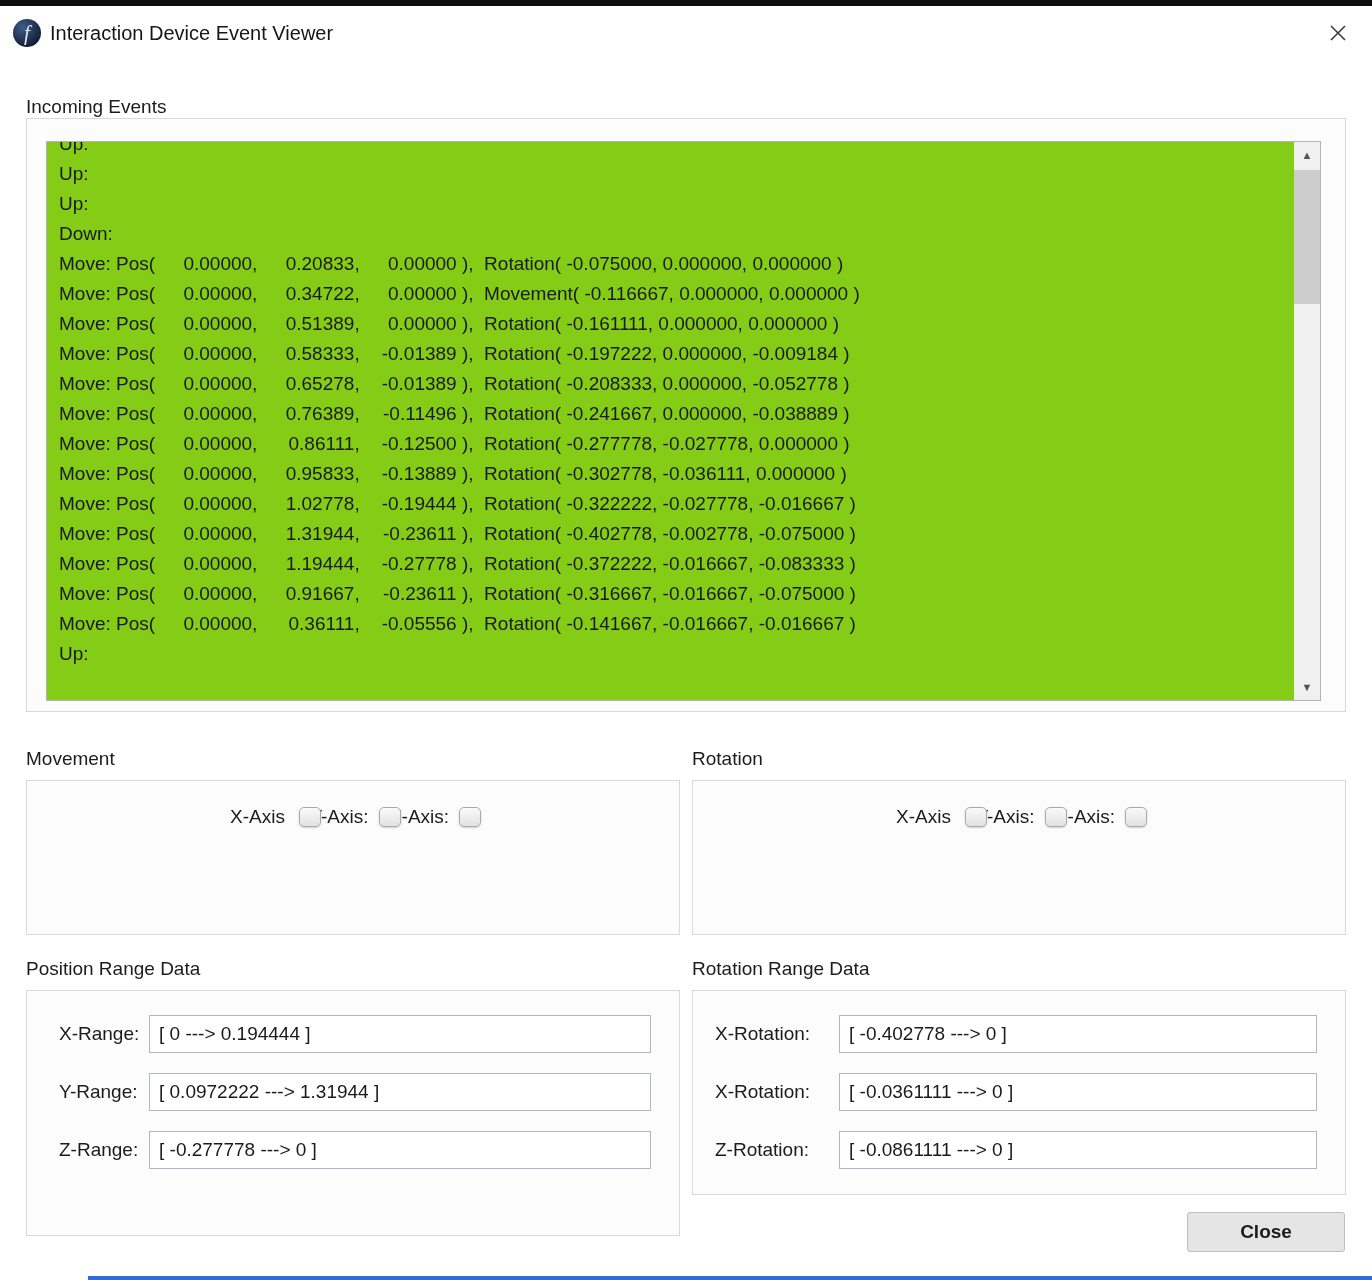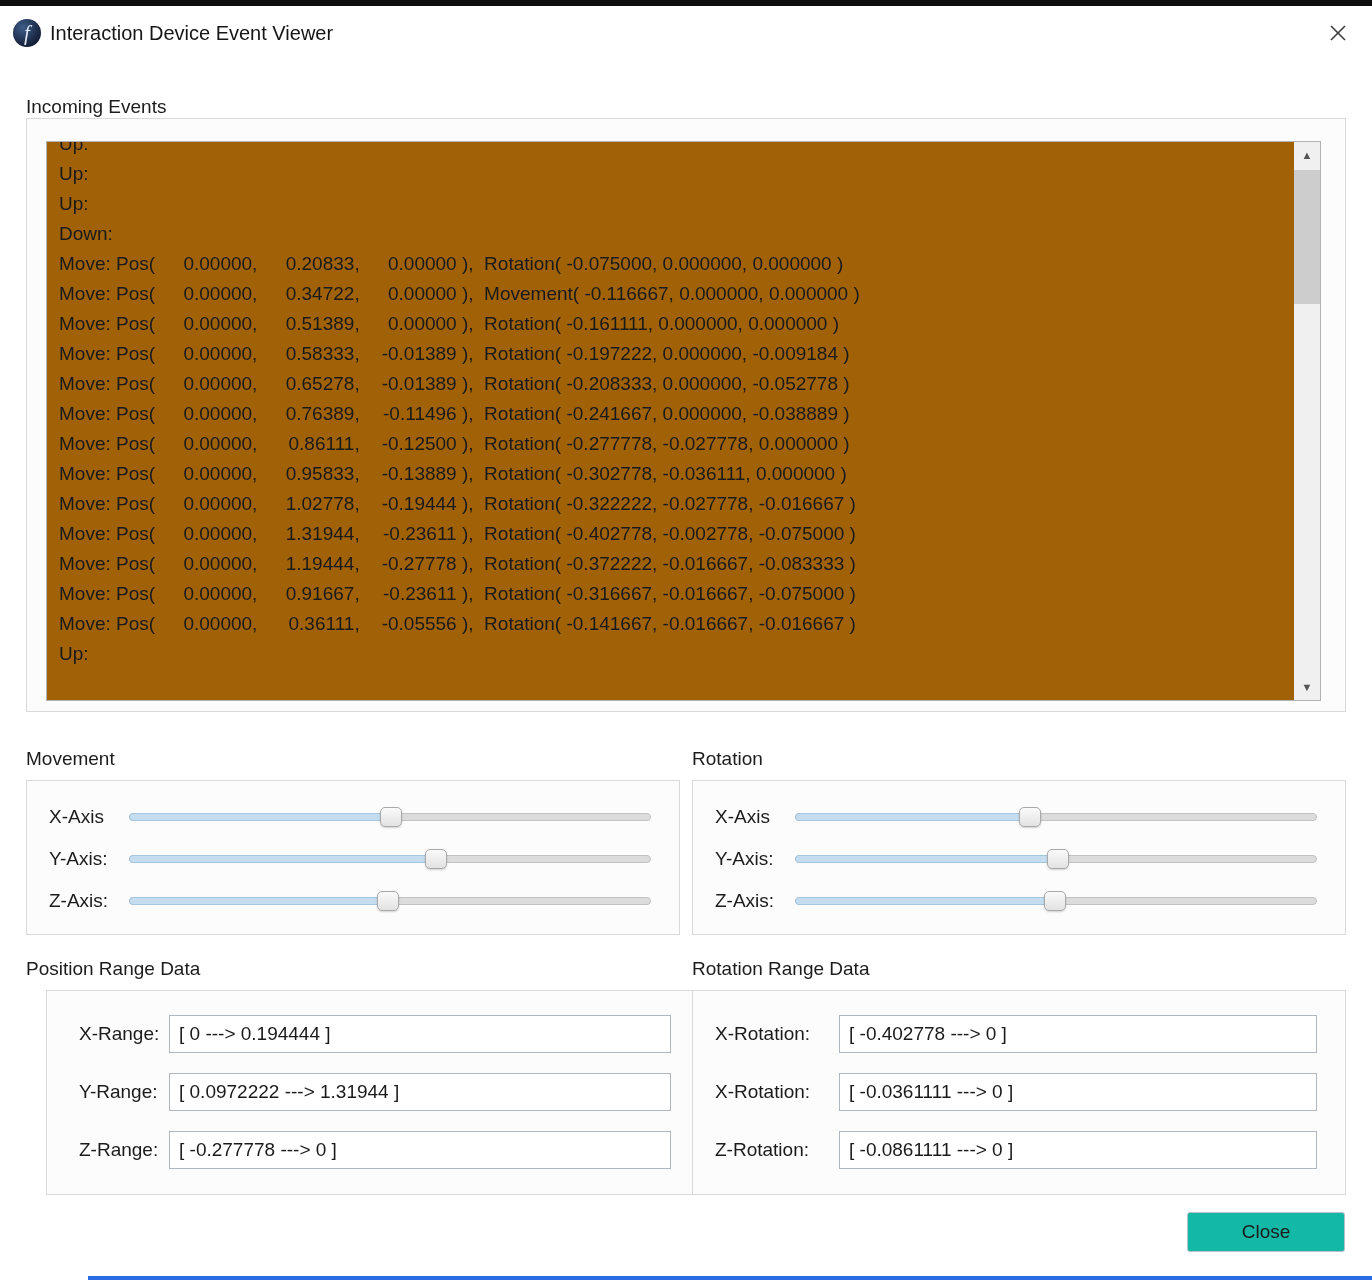--- a/index.html
+++ b/index.html
@@ -27,66 +27,66 @@
   .close-btn { position: absolute; right: 16px; top: 11px; width: 36px; height: 32px; display: flex; align-items: center; justify-content: center; cursor: pointer; }
 
   
   .section-label { position: absolute; font-size: 19px; color: #1c1c1c; }
   .groupbox { position: absolute; border: 1px solid #d9d9d9; background: #fcfcfc; }
 
   .lbl-events { left: 26px; top: 88px; margin-top: 8px; }
   .gb-events { left: 26px; top: 118px; width: 1320px; height: 594px; }
 
   
-  .textbox { position: absolute; left: 45px; top: 140px; width: 1275px; height: 560px; background: #a16207; border: 1px solid #b3b3b3; }
+  .textbox { position: absolute; left: 45px; top: 140px; width: 1275px; height: 560px; background: #84cc16; border: 1px solid #b3b3b3; }
   .log-viewport { position: absolute; left: 0; top: 0; right: 26px; bottom: 0; overflow: hidden; }
   .log-inner { margin-top: -13px; padding-left: 12px; }
   .log-line { height: 30px; line-height: 30px; font-size: 19px; white-space: pre; color: #1a1a1a; }
   .log-line .num { display: inline-block; width: 97px; text-align: right; }
 
   
   .scrollbar { position: absolute; top: 0; right: 0; width: 26px; height: 100%; background: #f0f0f0; }
   .sb-btn { position: absolute; left: 0; width: 26px; height: 26px; display: flex; align-items: center; justify-content: center; font-size: 11px; color: #555555; cursor: pointer; }
   .sb-up { top: 0; }
   .sb-down { bottom: 0; }
   .sb-thumb { position: absolute; left: 0; top: 28px; width: 26px; height: 134px; background: #cdcdcd; cursor: pointer; }
 
   
   .lbl-movement { left: 26px; top: 748px; }
   .gb-movement { left: 26px; top: 780px; width: 654px; height: 155px; }
   .lbl-rotation { left: 692px; top: 748px; }
   .gb-rotation { left: 692px; top: 780px; width: 654px; height: 155px; }
-  .slider-box { display: flex; flex-direction: column; padding: 15px 28px 8px 22px; }
+  .slider-box { display: flex; padding: 15px 28px 8px 22px; justify-content: center; }
   .slider-row { display: flex; align-items: center; height: 42px; }
   .slider-label { width: 80px; font-size: 19px; }
   .slider { position: relative; flex: 1; height: 22px; cursor: pointer; }
   .track { position: absolute; left: 0; right: 0; top: 7px; height: 8px; background: #dcdcdc; border: 1px solid #c2c2c2; border-radius: 4px; }
   .fill { position: absolute; left: 0; top: 7px; height: 8px; background: #c4ddef; border: 1px solid #a6c6de; border-radius: 4px 0 0 4px; }
   .thumb { position: absolute; top: 1px; width: 22px; height: 20px; background: linear-gradient(#fafafa, #e2e2e2); border: 1px solid #a9a9a9; border-radius: 5px; box-shadow: 0 1px 2px rgba(0,0,0,0.18); }
 
   
   .lbl-posrange { left: 26px; top: 958px; }
-  .gb-posrange { left: 26px; top: 990px; width: 654px; height: 205px; margin-left: 20px; }
+  .gb-posrange { left: 26px; top: 990px; width: 654px; height: 246px; }
   .lbl-rotrange { left: 692px; top: 958px; }
   .gb-rotrange { left: 692px; top: 990px; width: 654px; height: 205px; }
   .range-box { display: flex; flex-direction: column; padding-top: 24px; }
   .range-row { display: flex; align-items: center; height: 38px; margin-bottom: 20px; }
   .gb-posrange .range-row { padding-left: 32px; }
   .gb-rotrange .range-row { padding-left: 22px; }
   .range-label { font-size: 19px; }
   .gb-posrange .range-label { width: 90px; }
   .gb-rotrange .range-label { width: 124px; }
   .range-input { flex: 1; margin-right: 28px; height: 38px; background: #ffffff; border: 1px solid #afb6bd; font-size: 19px; display: flex; align-items: center; padding-left: 9px; color: #1a1a1a; }
 
   
   .close-dialog {
     position: absolute; left: 1187px; top: 1212px; width: 158px; height: 40px;
-    background: #14b8a6; border: 1px solid #b9c0c7; border-radius: 3px;
+    background: #e5e5e5; border: 1px solid #b9c0c7; border-radius: 3px;
     font-size: 19px; color: #1b1b1b; font-family: "Liberation Sans", "DejaVu Sans", sans-serif;
-    display: flex; align-items: center; justify-content: center; cursor: pointer;
+    display: flex; align-items: center; justify-content: center; cursor: pointer; font-weight: bold;
   }
 </style>
 </head>
 <body>
 
 <div class="top-strip"></div>
 <div class="bottom-strip"></div>
 
 <div class="titlebar">
   <div class="app-icon">

